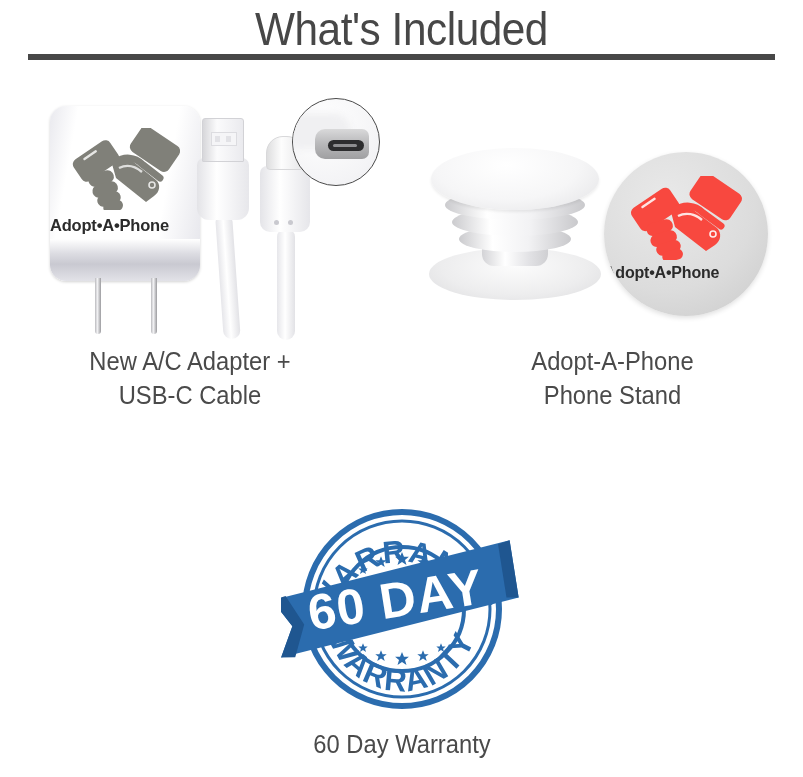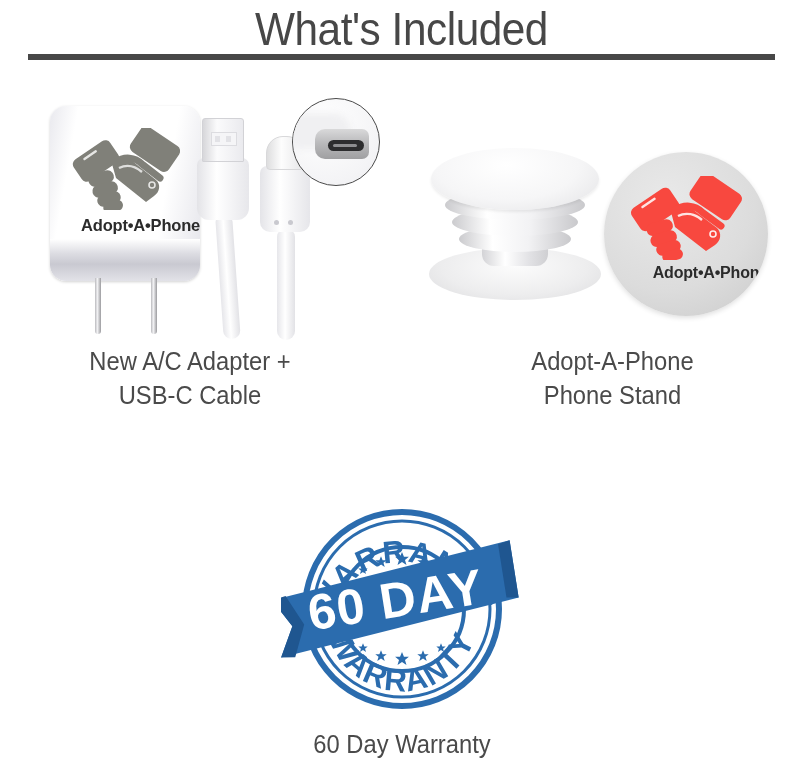--- a/index.html
+++ b/index.html
@@ -63,21 +63,21 @@
     background: linear-gradient(90deg,#b9b9bd,#f2f2f4 40%,#9b9b9f);
     border-radius: 0 0 3px 3px;
   }
   .prong.l { left: 53px; }
   .prong.r { left: 109px; }
 
   
   .hs { position: absolute; }
   .hs svg { display: block; width: 100%; height: 100%; }
   .hs-text {
-    position: absolute; width: 100%; text-align: right;
+    position: absolute; width: 100%; text-align: left;
     font-weight: bold; color: #2b2b2b;
     font-family: "Liberation Sans", sans-serif;
   }
 
   .adapter-logo { left: 22px; top: 22px; width: 108px; height: 82px; }
   .adapter-logo-text { left: 0; top: 110px; font-size: 16.5px; letter-spacing: -0.2px; }
 
   
   .cable-wrap { left: 185px; top: 90px; width: 200px; height: 245px; }
   .usb-a-head {

